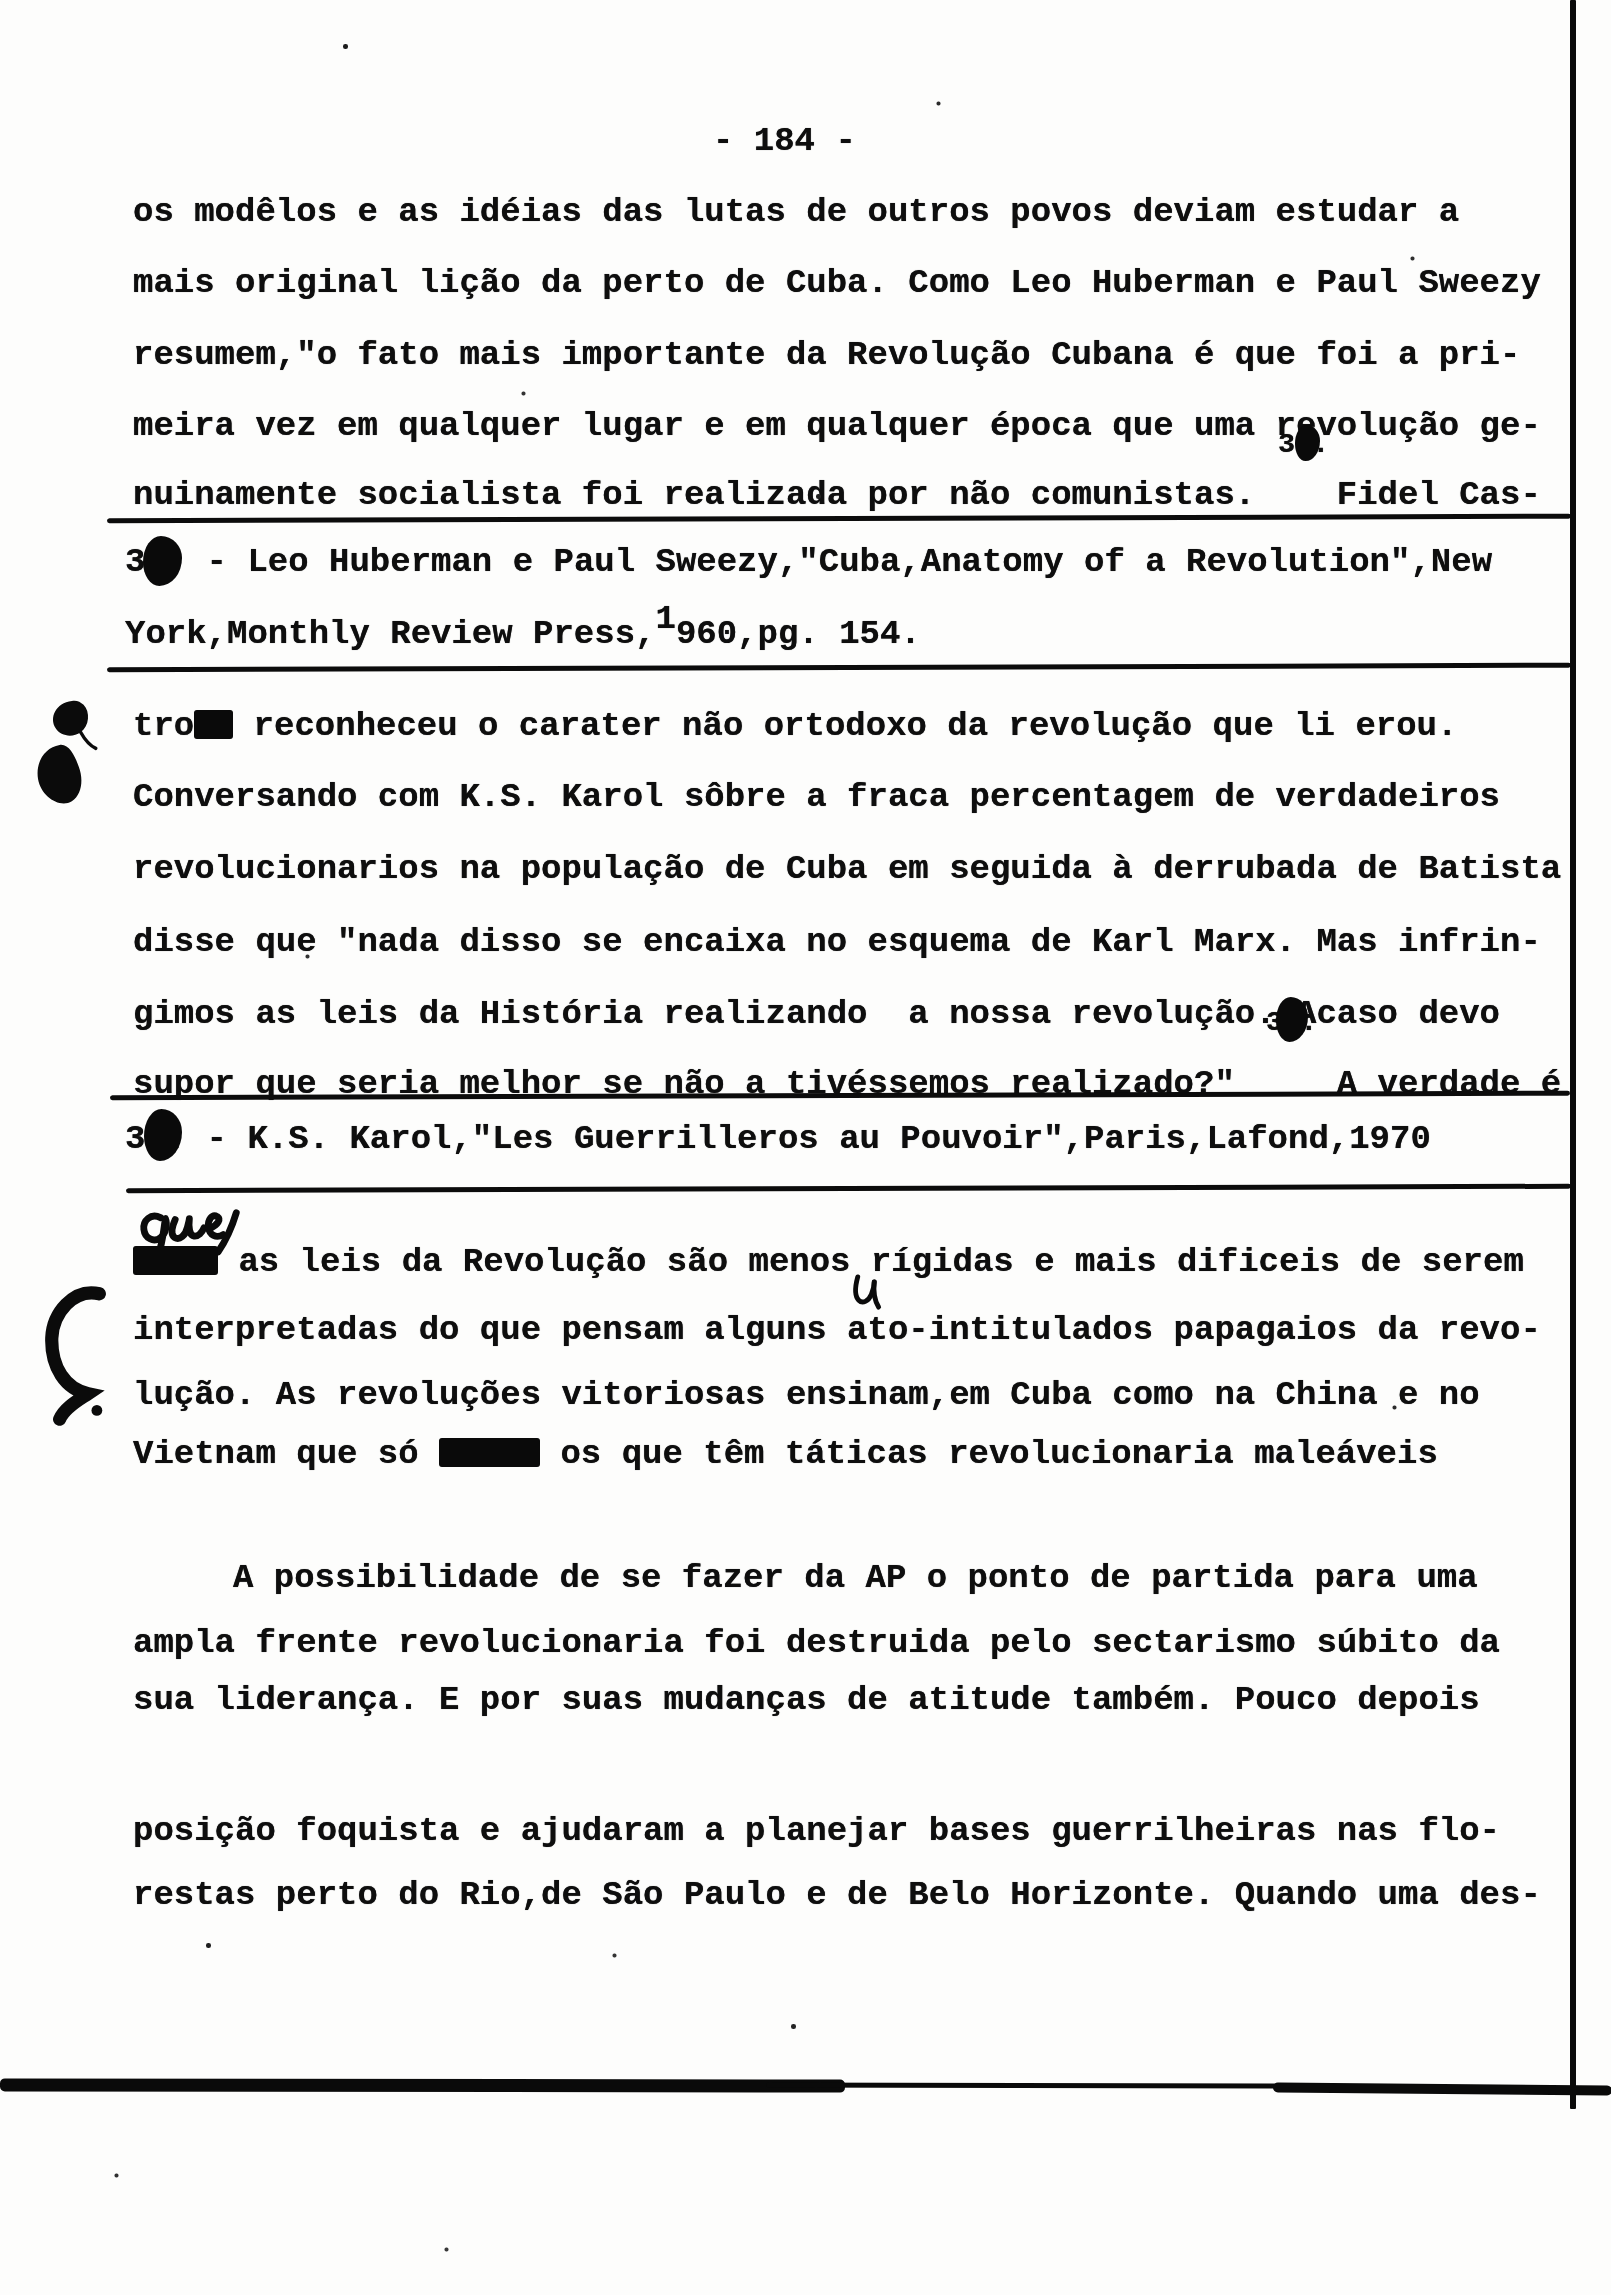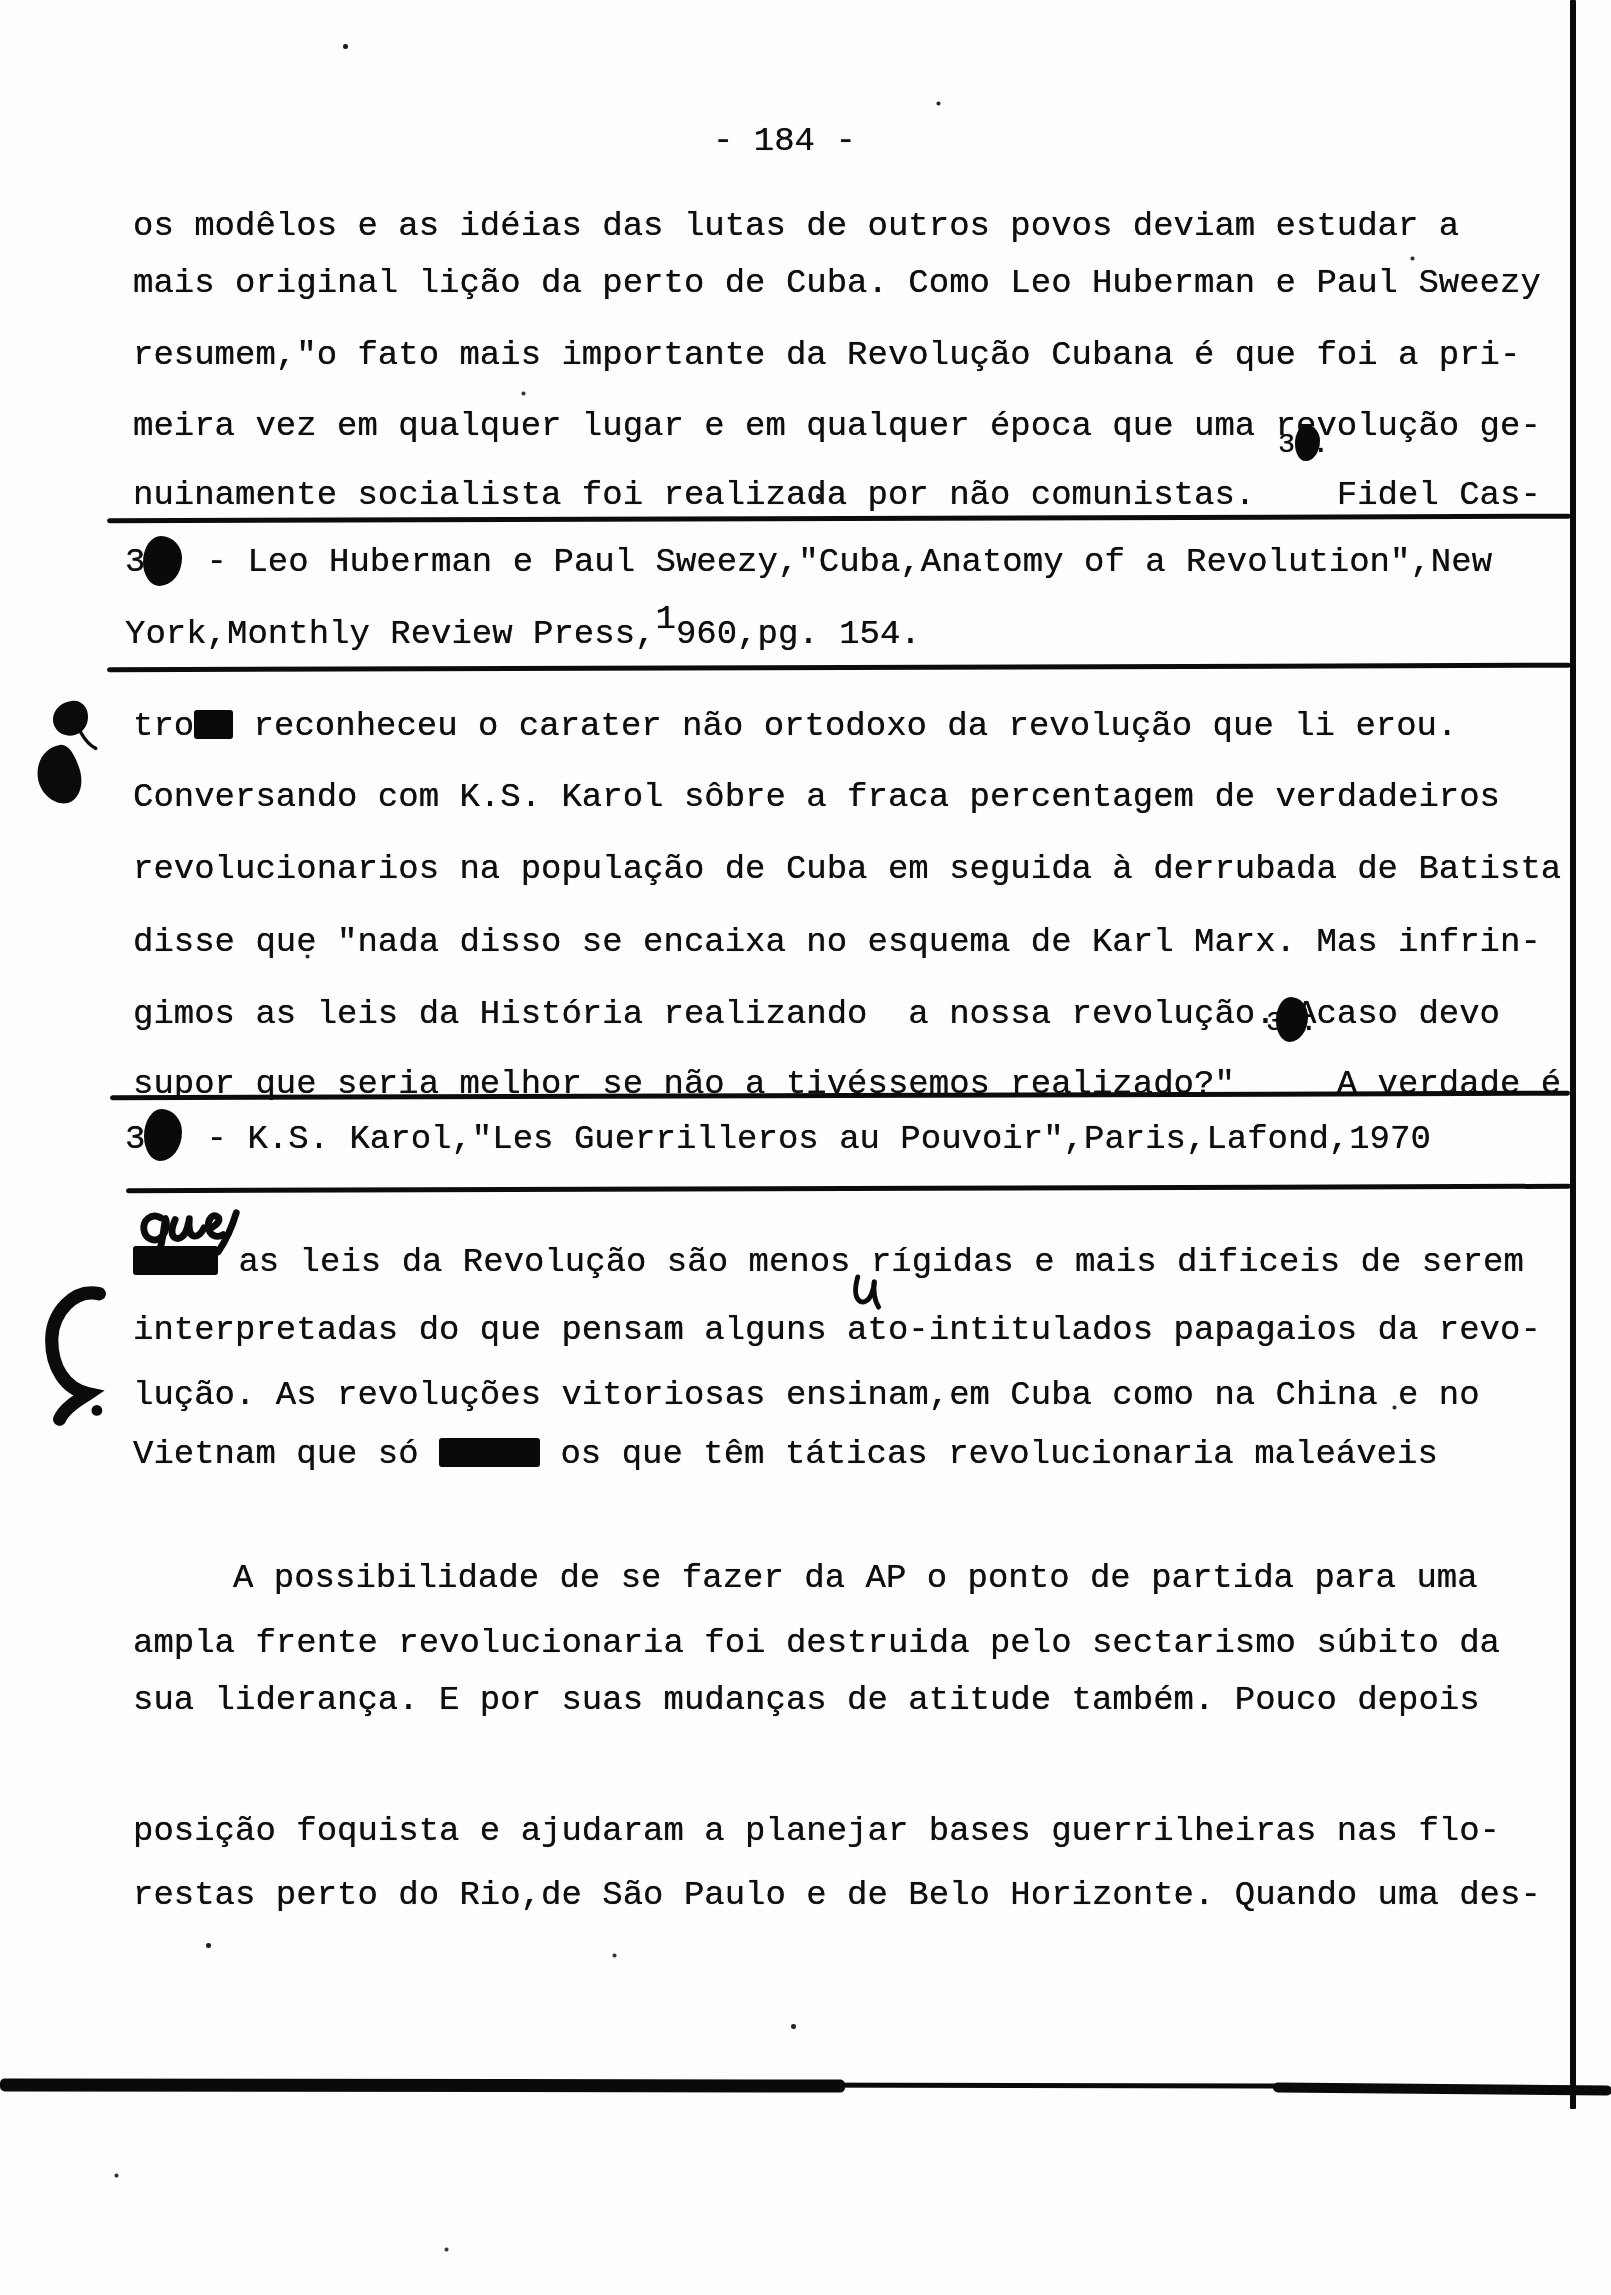--- a/index.html
+++ b/index.html
@@ -2,21 +2,21 @@
 <html style="font-size:7.9px"><head>
 <meta charset="utf-8">
 <style>
   html,body{margin:0;padding:0;background:#ffffff;}
   .page{
     position:relative;
     width:1612px;height:2295px;
     background:#fdfdfc;
     overflow:hidden;
     font-family:"Liberation Mono","DejaVu Sans Mono",monospace;
-    font-weight:400;
+    font-weight:700;
     color:#0e0e0e;
     text-shadow:0 0 0.7px rgba(10,10,10,.85);
   }
   .line{
     position:absolute;
     left:133px;
     font-size:34px;
     line-height:39px;
     white-space:pre;
     letter-spacing:0;
@@ -74,21 +74,21 @@
       445px 2248px 0 0.5px #383838;
   }
 </style>
 </head>
 <body>
 
 <div class="page">
 
   <div class="line" style="left:713px;top:122px">- 184 -</div>
 
-  <div class="line" style="top:207px">os modêlos e as idéias das lutas de outros povos deviam estudar a</div>
+  <div class="line" style="top:193px">os modêlos e as idéias das lutas de outros povos deviam estudar a</div>
   <div class="line" style="top:264px">mais original lição da perto de Cuba. Como Leo Huberman e Paul Sweezy</div>
   <div class="line" style="top:336px">resumem,"o fato mais importante da Revolução Cubana é que foi a pri-</div>
   <div class="line" style="top:407px">meira vez em qualquer lugar e em qualquer época que uma revolução ge-</div>
   <div class="line" style="top:476px">nuinamente socialista foi realizada por não comunistas.    Fidel Cas-</div>
 
   <div class="sup" style="left:1278px;top:430px">35.</div>
   <div class="blot" style="left:1295px;top:425px;width:24.6px;height:36px"></div>
 
   <div class="rule" style="left:107px;top:516px;width:1464px"></div>
   <div class="line fnline" style="top:543px"><span>35.</span><span> - </span><span>Leo Huberman e Paul Sweezy,"Cuba,Anatomy of a Revolution",New</span></div>

